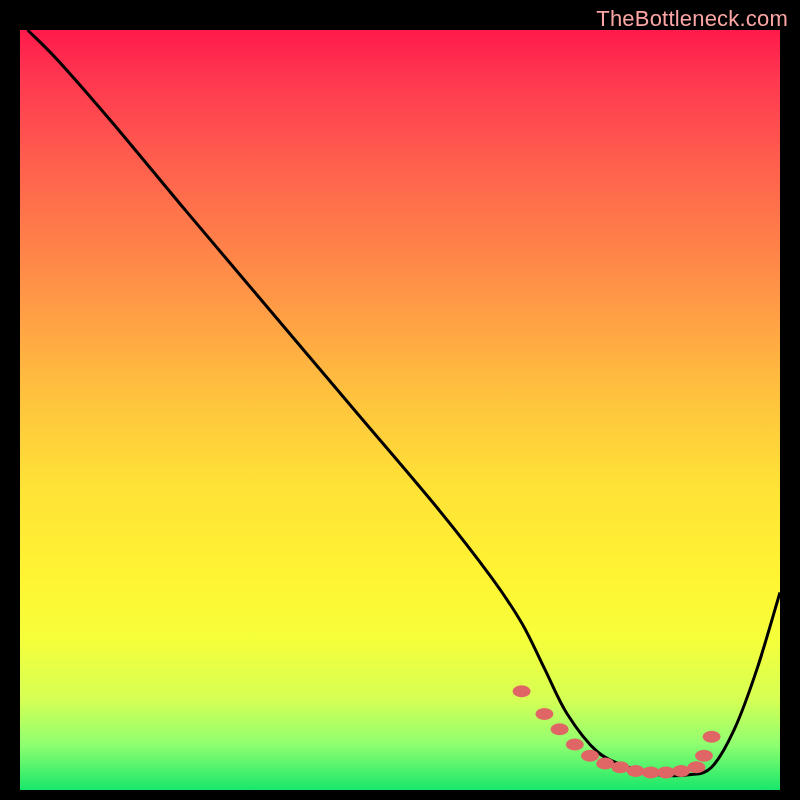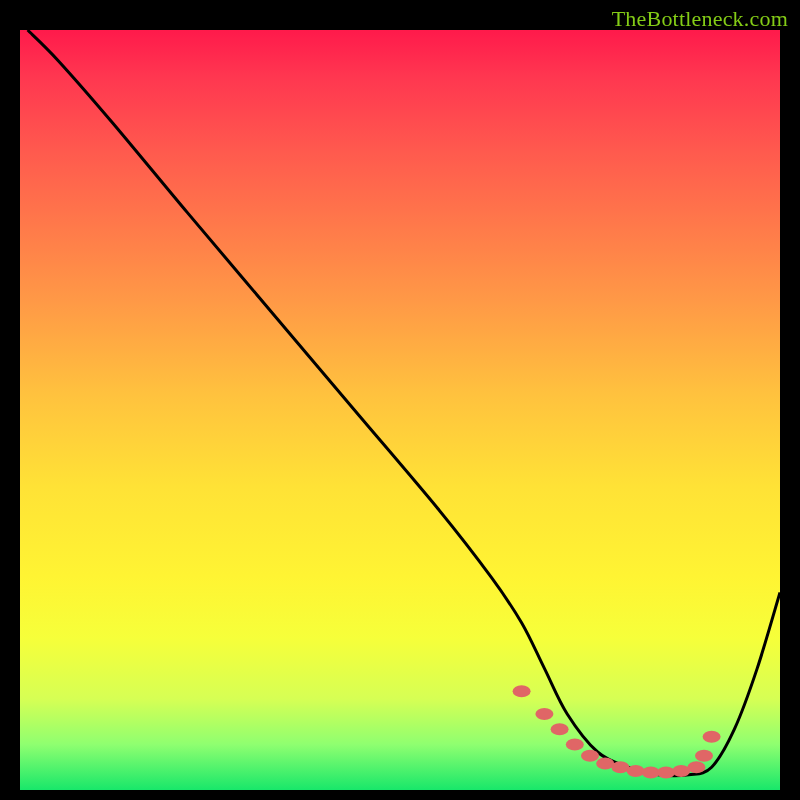--- a/index.html
+++ b/index.html
@@ -35,23 +35,23 @@
       #fff433 72%,
       #f6ff3a 80%,
       #d6ff54 88%,
       #8fff70 94%,
       #18e76a 100%);
   }
   .watermark {
     position: absolute;
     top: 6px;
     right: 12px;
-    font-family: Liberation Serif, serif;
+    font-family: Liberation Sans, sans-serif;
     font-size: 22px;
-    color: #84cc16;
+    color: #fca5a5;
     letter-spacing: 0.2px;
     user-select: none;
   }
   svg.curve {
     position: absolute;
     left: 0;
     top: 0;
     width: 760px;
     height: 760px;
   }

